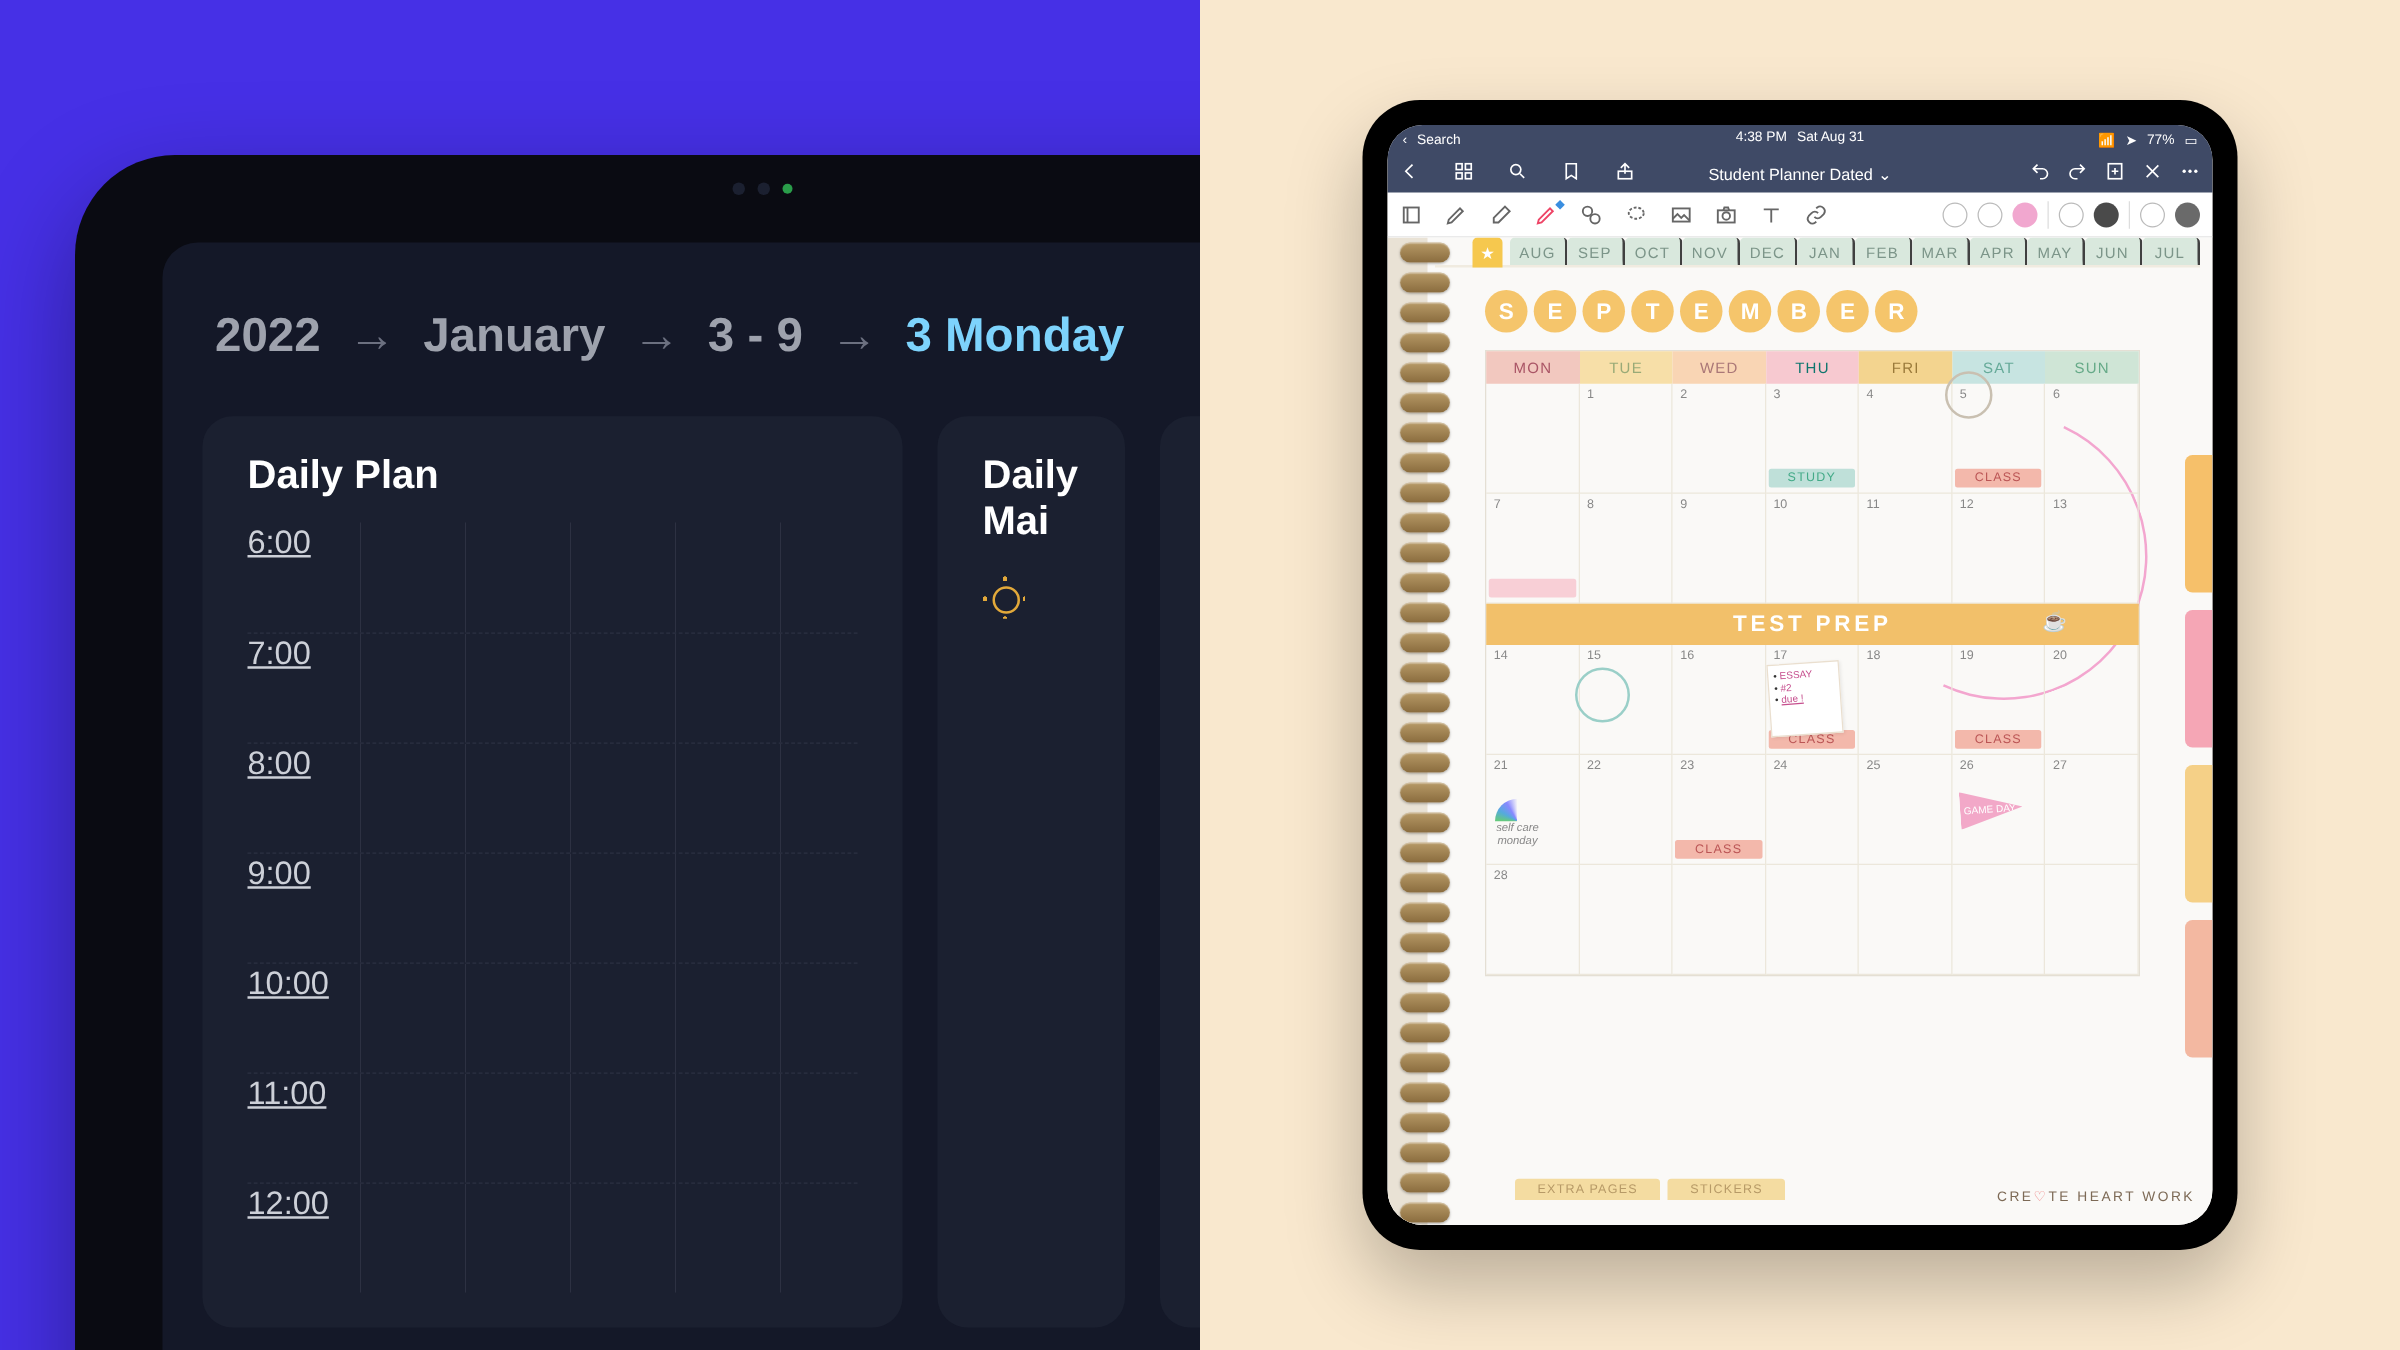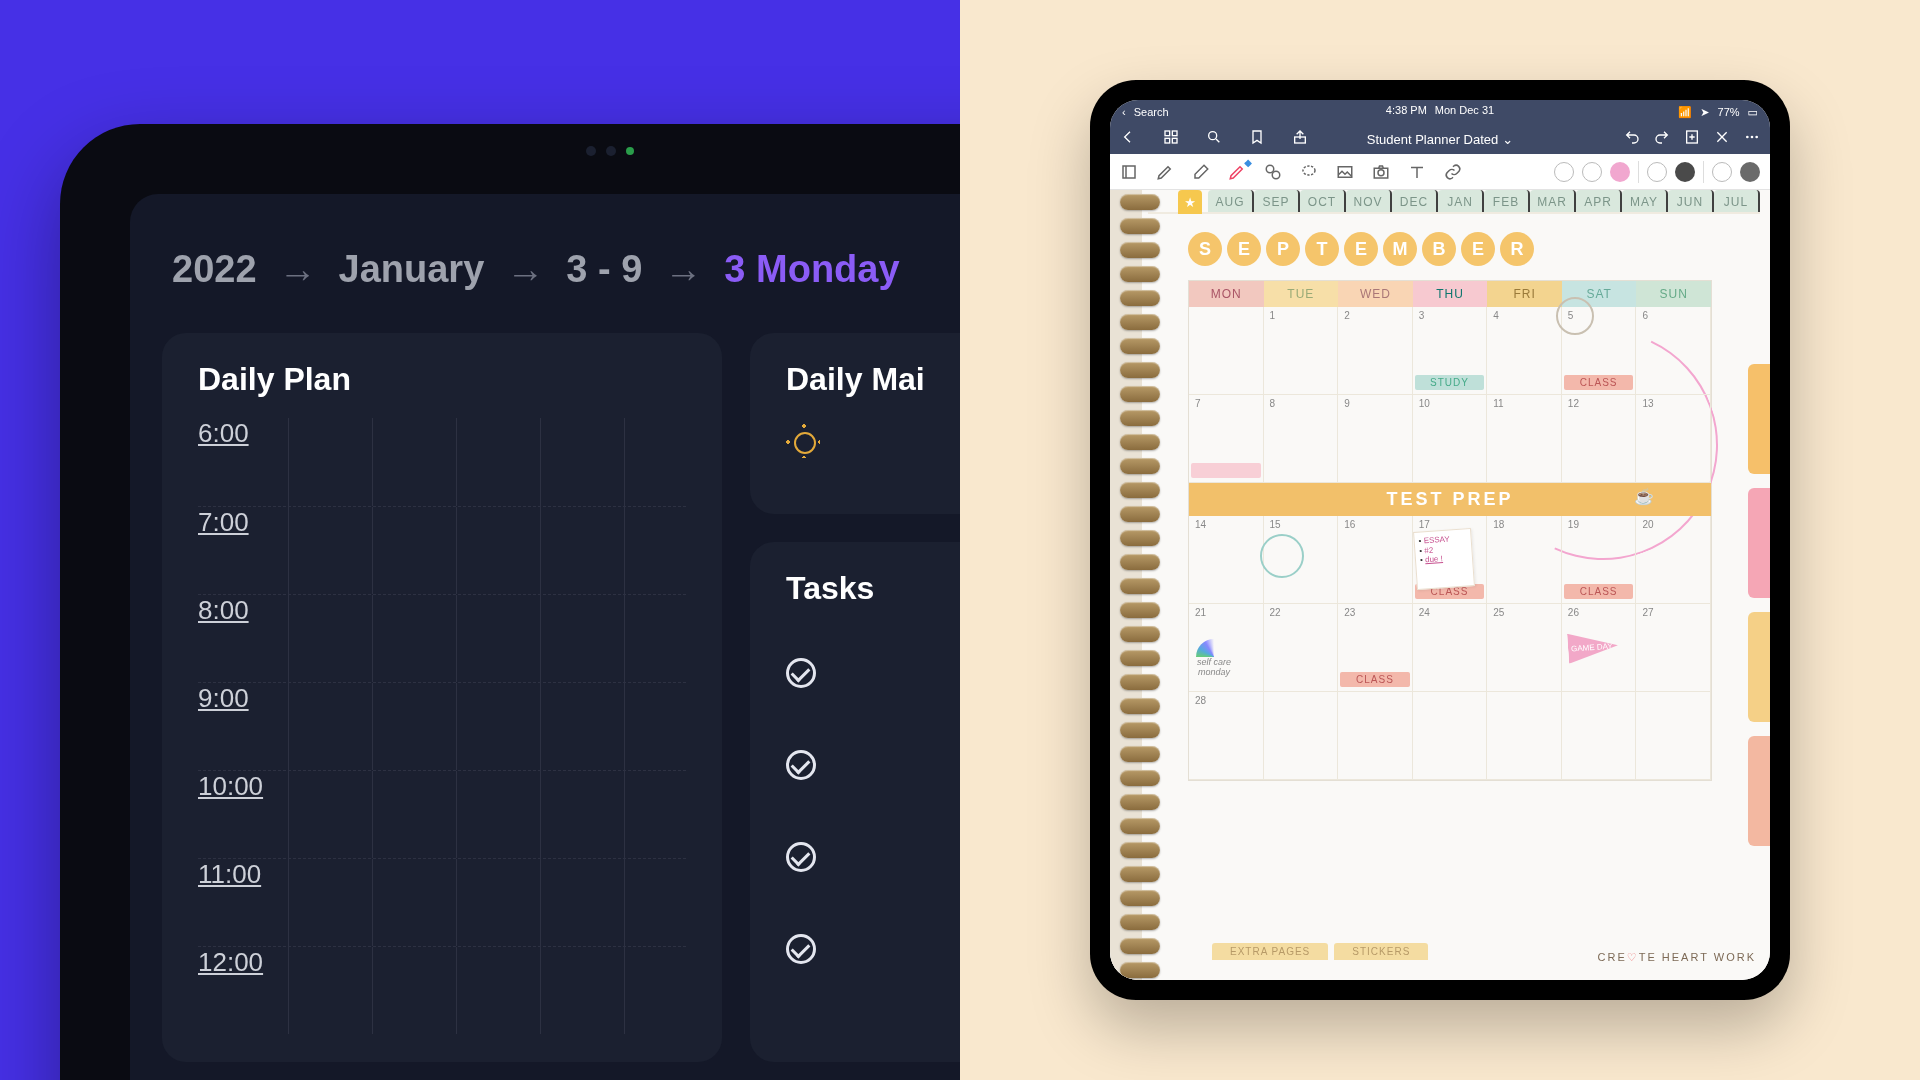--- a/index.html
+++ b/index.html
@@ -9,21 +9,21 @@
   
   .left-half { position: absolute; left: 0; top: 0; width: 960px; height: 1080px; background: #4630e6; overflow: hidden; }
   .tablet-dark { position: absolute; left: 60px; top: 124px; width: 1100px; height: 1200px; border-radius: 80px; background: #0a0b12; box-shadow: 0 30px 80px rgba(0,0,0,.35); }
   .tablet-dark .screen { position: absolute; left: 70px; top: 70px; right: 40px; bottom: 40px; background: #141828; border-radius: 28px; padding: 32px; }
   .camera-notch { position: absolute; left: 50%; top: 22px; transform: translateX(-50%); display: flex; gap: 10px; align-items: center; }
   .camera-dot { width: 10px; height: 10px; border-radius: 50%; background: #1b2030; }
   .camera-dot.green { width: 8px; height: 8px; background: #2a9d4a; }
 
   .breadcrumb { display: flex; align-items: center; gap: 22px; font-size: 38px; font-weight: 700; color: #9ea2ad; margin-top: 22px; margin-left: 10px; }
   .breadcrumb .arrow { color: #6c7080; font-weight: 400; }
-  .breadcrumb .curr { color: #8b5cf6; }
+  .breadcrumb .curr { color: #7dd3fc; }
 
   .panels { display: flex; gap: 28px; margin-top: 42px; }
   .panel { background: #1b2030; border-radius: 24px; padding: 28px 36px; }
   .panel.daily-plan { width: 560px; }
   .panel.daily-main { flex: 1; min-height: 180px; }
   .panel h2 { color: #ffffff; font-size: 32px; font-weight: 700; margin-bottom: 20px; }
   .panel.tasks { flex: 1; min-height: 520px; }
 
   .time-row { height: 88px; color: #cdd0d8; font-size: 26px; display: flex; align-items: flex-start; border-top: 1px dashed #2d3142; text-decoration: underline; }
   .time-row:first-child { border-top: none; }
@@ -172,21 +172,21 @@
                 <div class="time-row">
                   <div class="time-label">11:00</div>
                   <div class="time-grid"></div>
                 </div>
                 <div class="time-row">
                   <div class="time-label">12:00</div>
                   <div class="time-grid"></div>
                 </div>
               </div>
           </div>
-          <div style="display:flex;flex-direction:column;gap:28px;flex:1">
+          <div style="display:flex;flex-direction:row;gap:28px;flex:1">
             <div class="panel daily-main">
               <h2>Daily Mai</h2>
               <span class="sun-icon"></span>
             </div>
             <div class="panel tasks">
               <h2>Tasks</h2>
               <div id="task-rows">
                   <div class="task-row">
                     <span class="check-icon"></span>
                   </div>
@@ -211,21 +211,21 @@
     <div class="ipad">
       <div class="ipad-screen">
 
         <div class="status-bar">
           <div class="status-left">
             <span>‹</span>
             <span>Search</span>
           </div>
           <div class="status-center">
             <span>4:38 PM</span>
-            <span>Mon Dec 31</span>
+            <span>Sat Aug 31</span>
           </div>
           <div class="status-right">
             <span>📶</span>
             <span>➤</span>
             <span>77%</span>
             <span>▭</span>
           </div>
         </div>
 
         <div class="nav-bar">

